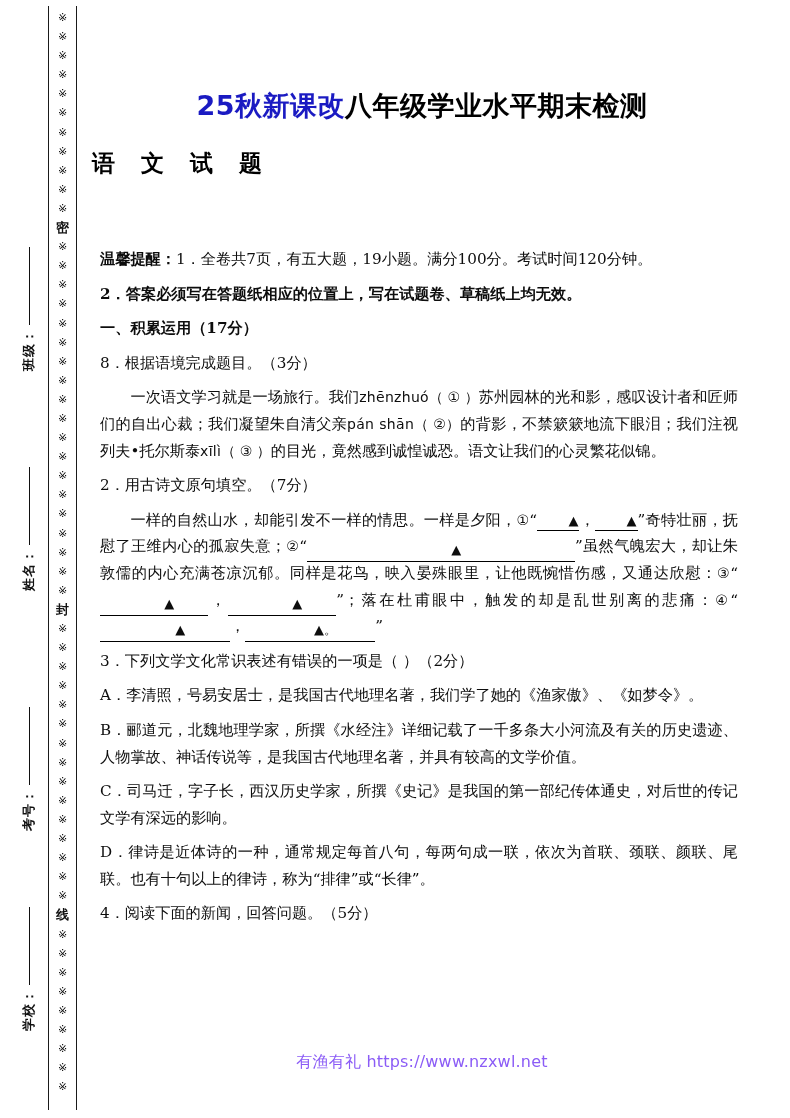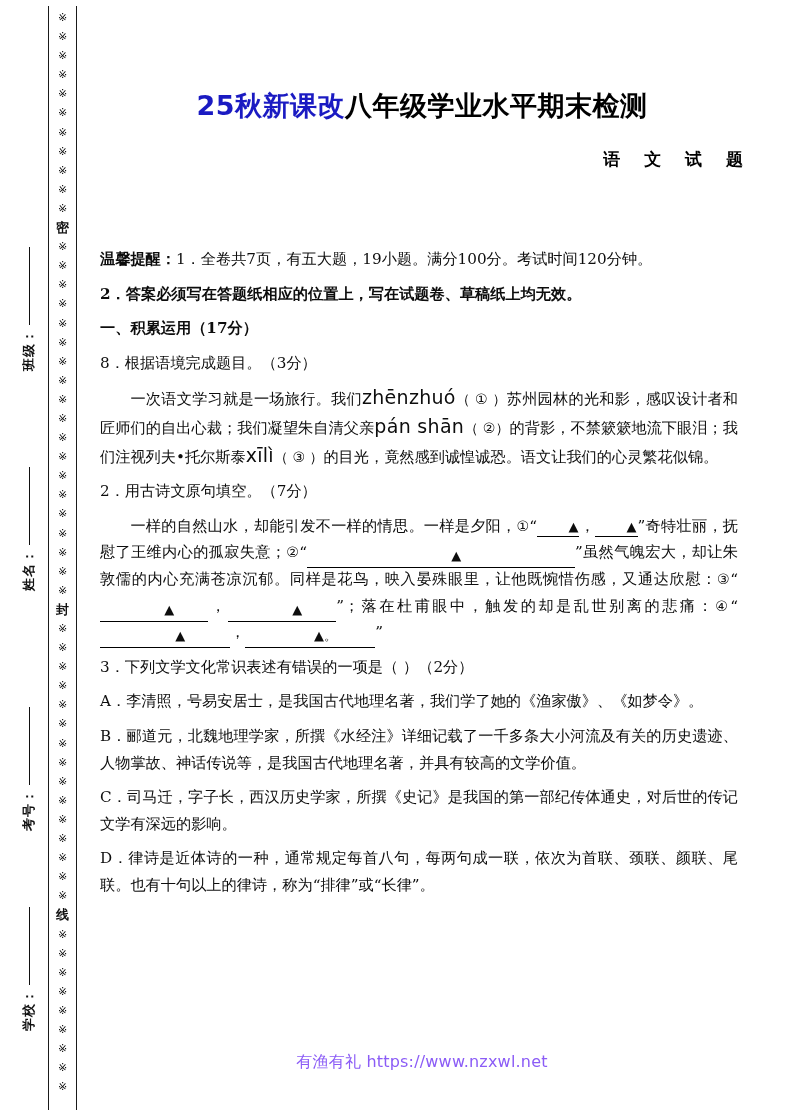--- a/index.html
+++ b/index.html
@@ -112,23 +112,23 @@
     white-space: nowrap;
   }
   #doc-title .t-blue { color: #1a1ac2; }
   #doc-title .t-black { color: #000000; }
 
   #doc-subtitle {
     position: absolute;
     top: 148px;
     left: 0;
     width: 660px;
-    text-align: right;
-    font-family: "DejaVu Sans", "Liberation Sans", sans-serif;
-    font-size: 17px;
+    text-align: left;
+    font-family: "DejaVu Sans", "Liberation Sans", sans-serif;
+    font-size: 23px;
     font-weight: bold;
     letter-spacing: 9px;
     color: #000;
   }
 
   #body-text {
     position: absolute;
     top: 238px;
     left: 0;
     width: 654px;
@@ -139,21 +139,21 @@
     text-align: justify;
   }
   #body-text p {
     margin: 8px;
     padding: 0;
   }
   .indent2 { text-indent: 2em; }
   .bold { font-weight: bold; }
   .pin {
     font-family: "DejaVu Sans", "Liberation Sans", sans-serif;
-    font-size: 19px;
+    font-size: 14px;
     letter-spacing: 0.3px;
   }
   .circnum {
     font-family: "DejaVu Sans", "Liberation Sans", sans-serif;
     font-size: 14px;
   }
 
   
   .blank {
     display: inline-block;
@@ -296,19 +296,20 @@
       <p>2．用古诗文原句填空。（7分）</p>
 
       <p class="indent2"><span>一样的自然山水，却能引发不一样的情思。一样是夕阳，</span><span class="circnum">①</span><span>“</span><span class="tri-inline">▲</span><span>，</span><span class="tri-inline">▲</span><span>”</span><span>奇特壮丽，抚慰了王维内心的孤寂失意；</span><span class="circnum">②</span><span>“</span><span class="blank w-xl">▲</span><span>”</span><span>虽然气魄宏大，却让朱敦儒的内心充满苍凉沉郁。同样是花鸟，映入晏殊眼里，让他既惋惜伤感，又通达欣慰：</span><span class="circnum">③</span><span>“</span><span class="blank w-m">▲</span><span>，</span><span class="blank w-m">▲</span><span>”</span><span>；落在杜甫眼中，触发的却是乱世别离的悲痛：</span><span class="circnum">④</span><span>“</span><span class="blank w-l">▲</span><span>，</span><span class="blank w-l"><span>▲</span><span>。</span></span><span>”</span></p>
 
       <p>3．下列文学文化常识表述有错误的一项是（  ）（2分）</p>
       <p>A．李清照，号易安居士，是我国古代地理名著，我们学了她的《渔家傲》、《如梦令》。</p>
       <p>B．郦道元，北魏地理学家，所撰《水经注》详细记载了一千多条大小河流及有关的历史遗迹、人物掌故、神话传说等，是我国古代地理名著，并具有较高的文学价值。</p>
       <p>C．司马迁，字子长，西汉历史学家，所撰《史记》是我国的第一部纪传体通史，对后世的传记文学有深远的影响。</p>
       <p>D．律诗是近体诗的一种，通常规定每首八句，每两句成一联，依次为首联、颈联、颜联、尾联。也有十句以上的律诗，称为“排律”或“长律”。</p>
 
+      <p>4．阅读下面的新闻，回答问题。（5分）</p>
 
     </div>
 
     <div id="footer-watermark">有渔有礼 https://www.nzxwl.net</div>
 
   </div>
 </div>
 
 </body></html>

